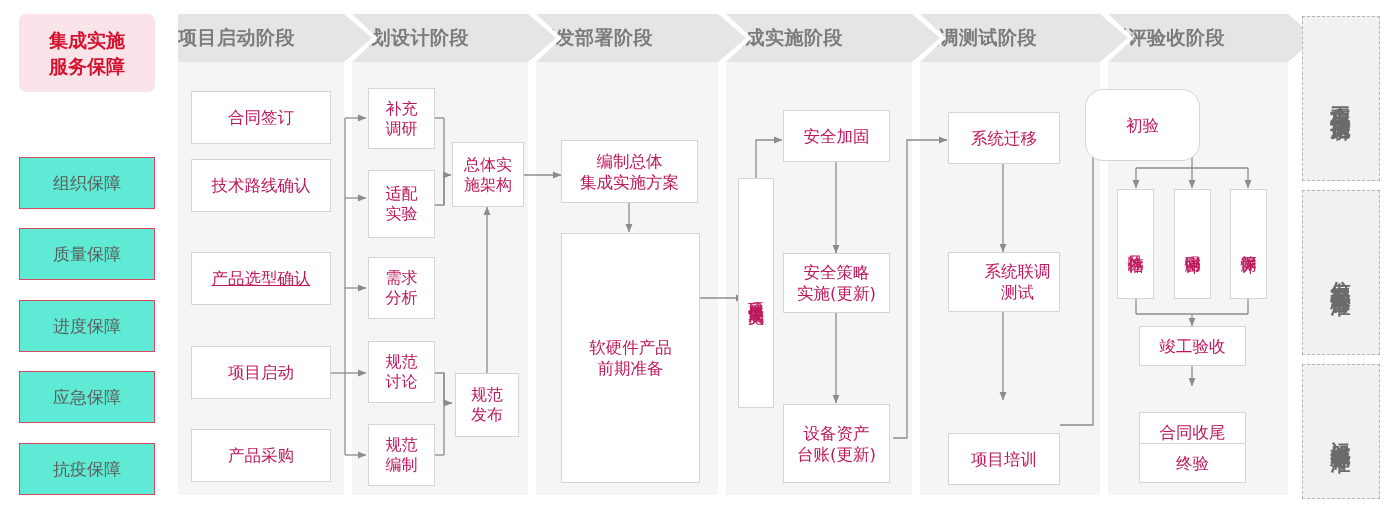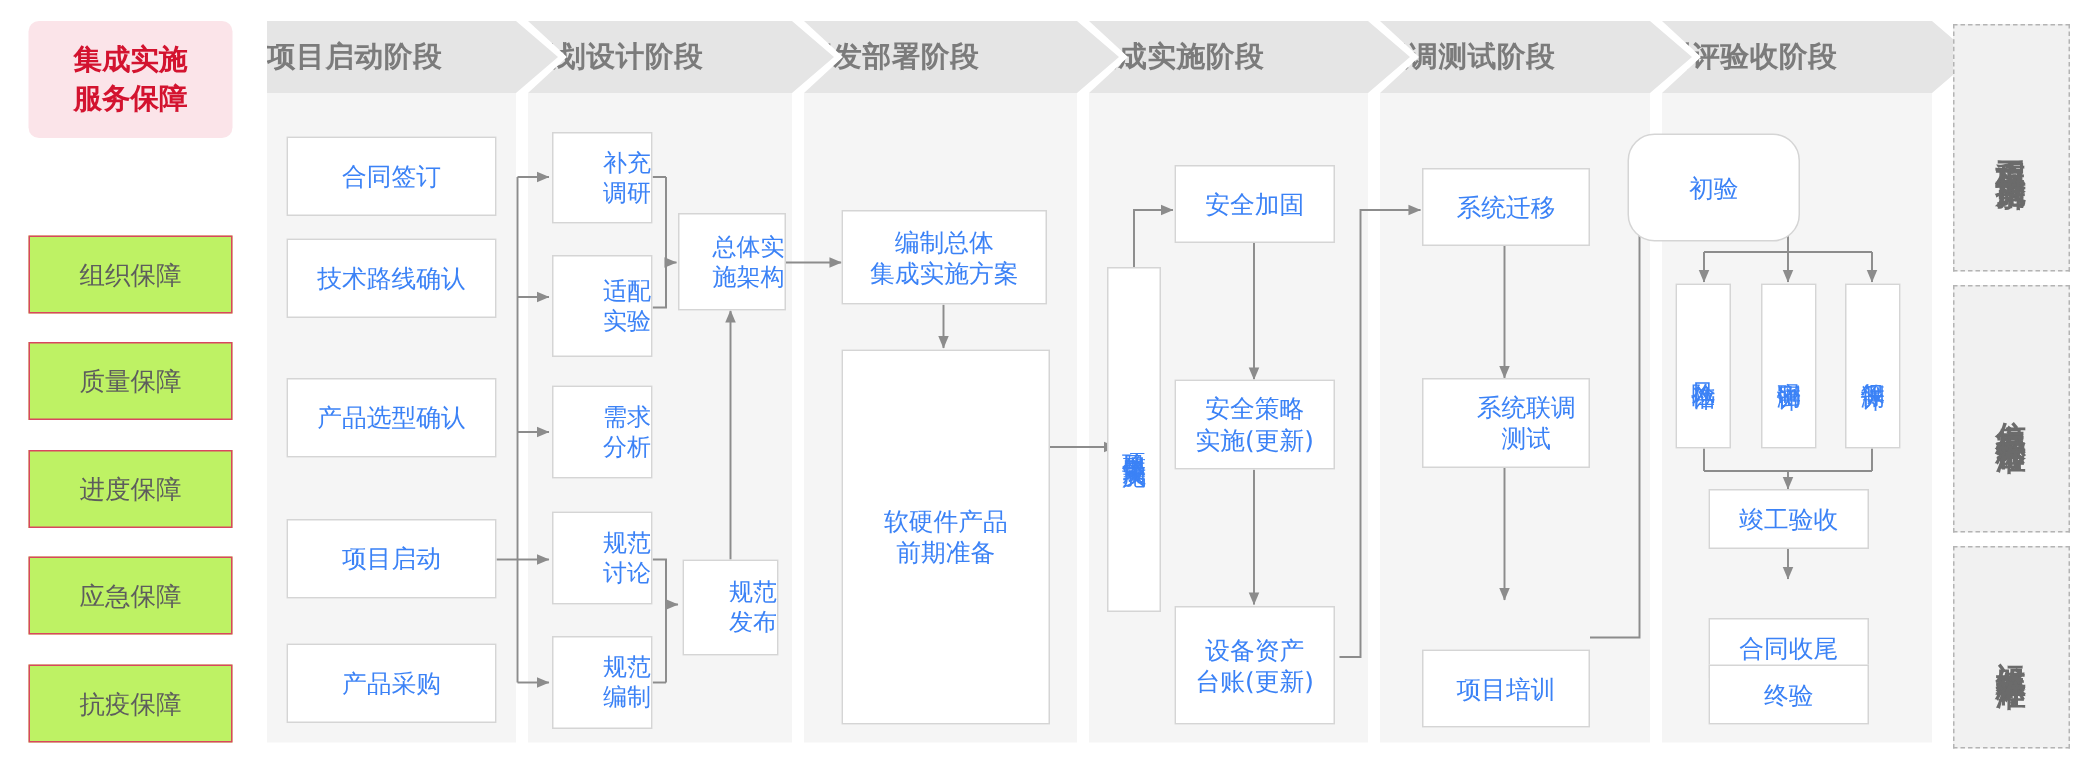--- a/index.html
+++ b/index.html
@@ -14,43 +14,43 @@
   
   .abs{position:absolute;box-sizing:border-box;}
 
   
   .red-title{
     background:#fbe4e9;border-radius:7px;color:#d3132f;
     font-weight:bold;font-size:19px;line-height:26px;
     display:flex;align-items:center;justify-content:center;text-align:center;
   }
   .red-item{
-    background:#bef264;border:1.4px solid #d9465f;
+    background:#5eead4;border:1.4px solid #d9465f;
     display:flex;align-items:center;justify-content:center;text-align:center;
     font-size:17px;color:#5d5d5d;
   }
 
   
   .col-body{background:#f5f5f5;}
   .chev{
     background:#e5e5e5;
     display:flex;align-items:center;
     font-weight:bold;font-size:19px;color:#7b7b7b;
     letter-spacing:.5px;
   }
   .chev .lbl{padding-left:0;}
 
   
   .node{
     background:#ffffff;border:1px solid #d5d5d5;
     display:flex;align-items:center;justify-content:center;text-align:center;
-    font-size:16.5px;line-height:21px;color:#3b82f6;
+    font-size:16.5px;line-height:21px;color:#be185d;
     z-index:6;
   }
-  .node.small{font-size:16px;line-height:20px;justify-content:flex-end;}
+  .node.small{font-size:16px;line-height:20px;}
   .node.vert{
     writing-mode:vertical-rl;text-orientation:upright;
     letter-spacing:1px;font-size:16px;line-height:22px;
     padding:4px 0;
   }
 
   
   .side-panel{
     background:#f1f1f1;border:1.6px dashed #b4b4b4;
     display:flex;align-items:center;justify-content:center;
@@ -201,21 +201,21 @@
   <div class="abs red-item" style="left:19px;top:443px;width:136px;height:52px;">
     <span>抗疫保障</span>
   </div>
 
   <div class="abs node" style="left:191px;top:91px;width:140px;height:53px;">
     <span>合同签订</span>
   </div>
   <div class="abs node" style="left:191px;top:159px;width:140px;height:53px;">
     <span>技术路线确认</span>
   </div>
-  <div class="abs node" style="left:191px;top:252px;width:140px;height:53px;">
+  <div class="abs node" style="left:191px;top:252px;width:140px;height:53px;text-decoration:underline;">
     <span>产品选型确认</span>
   </div>
   <div class="abs node" style="left:191px;top:346px;width:140px;height:53px;">
     <span>项目启动</span>
   </div>
   <div class="abs node" style="left:191px;top:429px;width:140px;height:53px;">
     <span>产品采购</span>
   </div>
 
   <div class="abs node small" style="left:368px;top:88px;width:67px;height:61px;">

